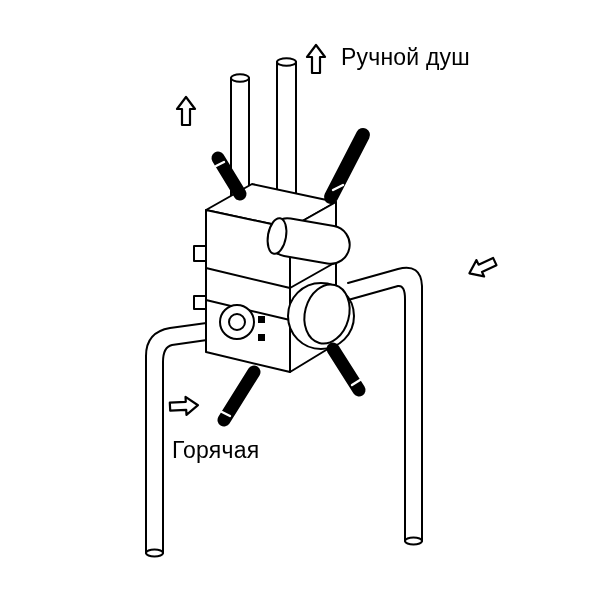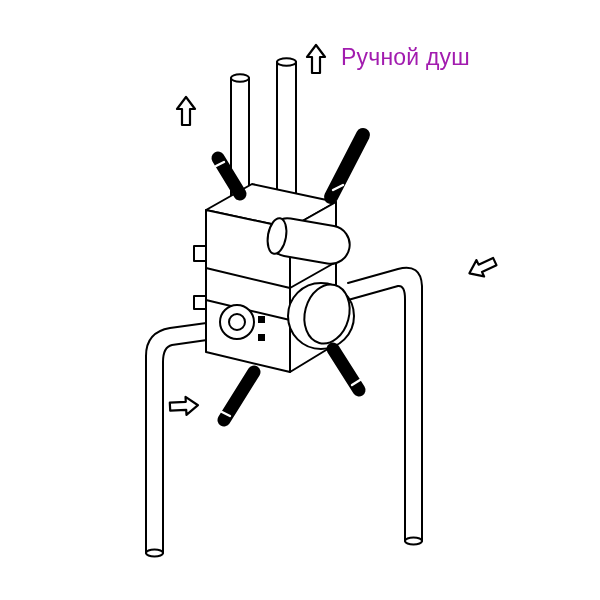--- a/index.html
+++ b/index.html
@@ -12,21 +12,21 @@
     position: relative;
     width: 600px; height: 600px;
     background: #ffffff;
     overflow: hidden;
   }
   .canvas svg { position: absolute; left: 0; top: 0; }
   .diagram-label {
     position: absolute;
     font-size: 23px;
     font-weight: 500;
-    color: #a21caf;
+    color: #000000;
     white-space: nowrap;
     letter-spacing: 0.2px;
   }
   #lbl-hand     { left: 341px; top: 44px;  }
   #lbl-overhead { left: 30px;  top: 140px; }
   #lbl-cold     { left: 447px; top: 292px; }
   #lbl-hot      { left: 172px; top: 437px; }
 </style>
 </head>
 <body>
@@ -109,14 +109,15 @@
         <polygon points="0,-15 -9,-3 -4,-3 -4,13 4,13 4,-3 9,-3" transform="translate(483,267) rotate(-115)"></polygon>
         <polygon points="0,-15 -9,-3 -4,-3 -4,13 4,13 4,-3 9,-3" transform="translate(183,406) rotate(87)"></polygon>
       </g>
     </g>
   </svg>
 
   <div class="diagram-label" id="lbl-hand">Ручной душ</div>
 
 
 
+  <div class="diagram-label" id="lbl-hot">Горячая</div>
 
 </div>
 
 </body></html>

